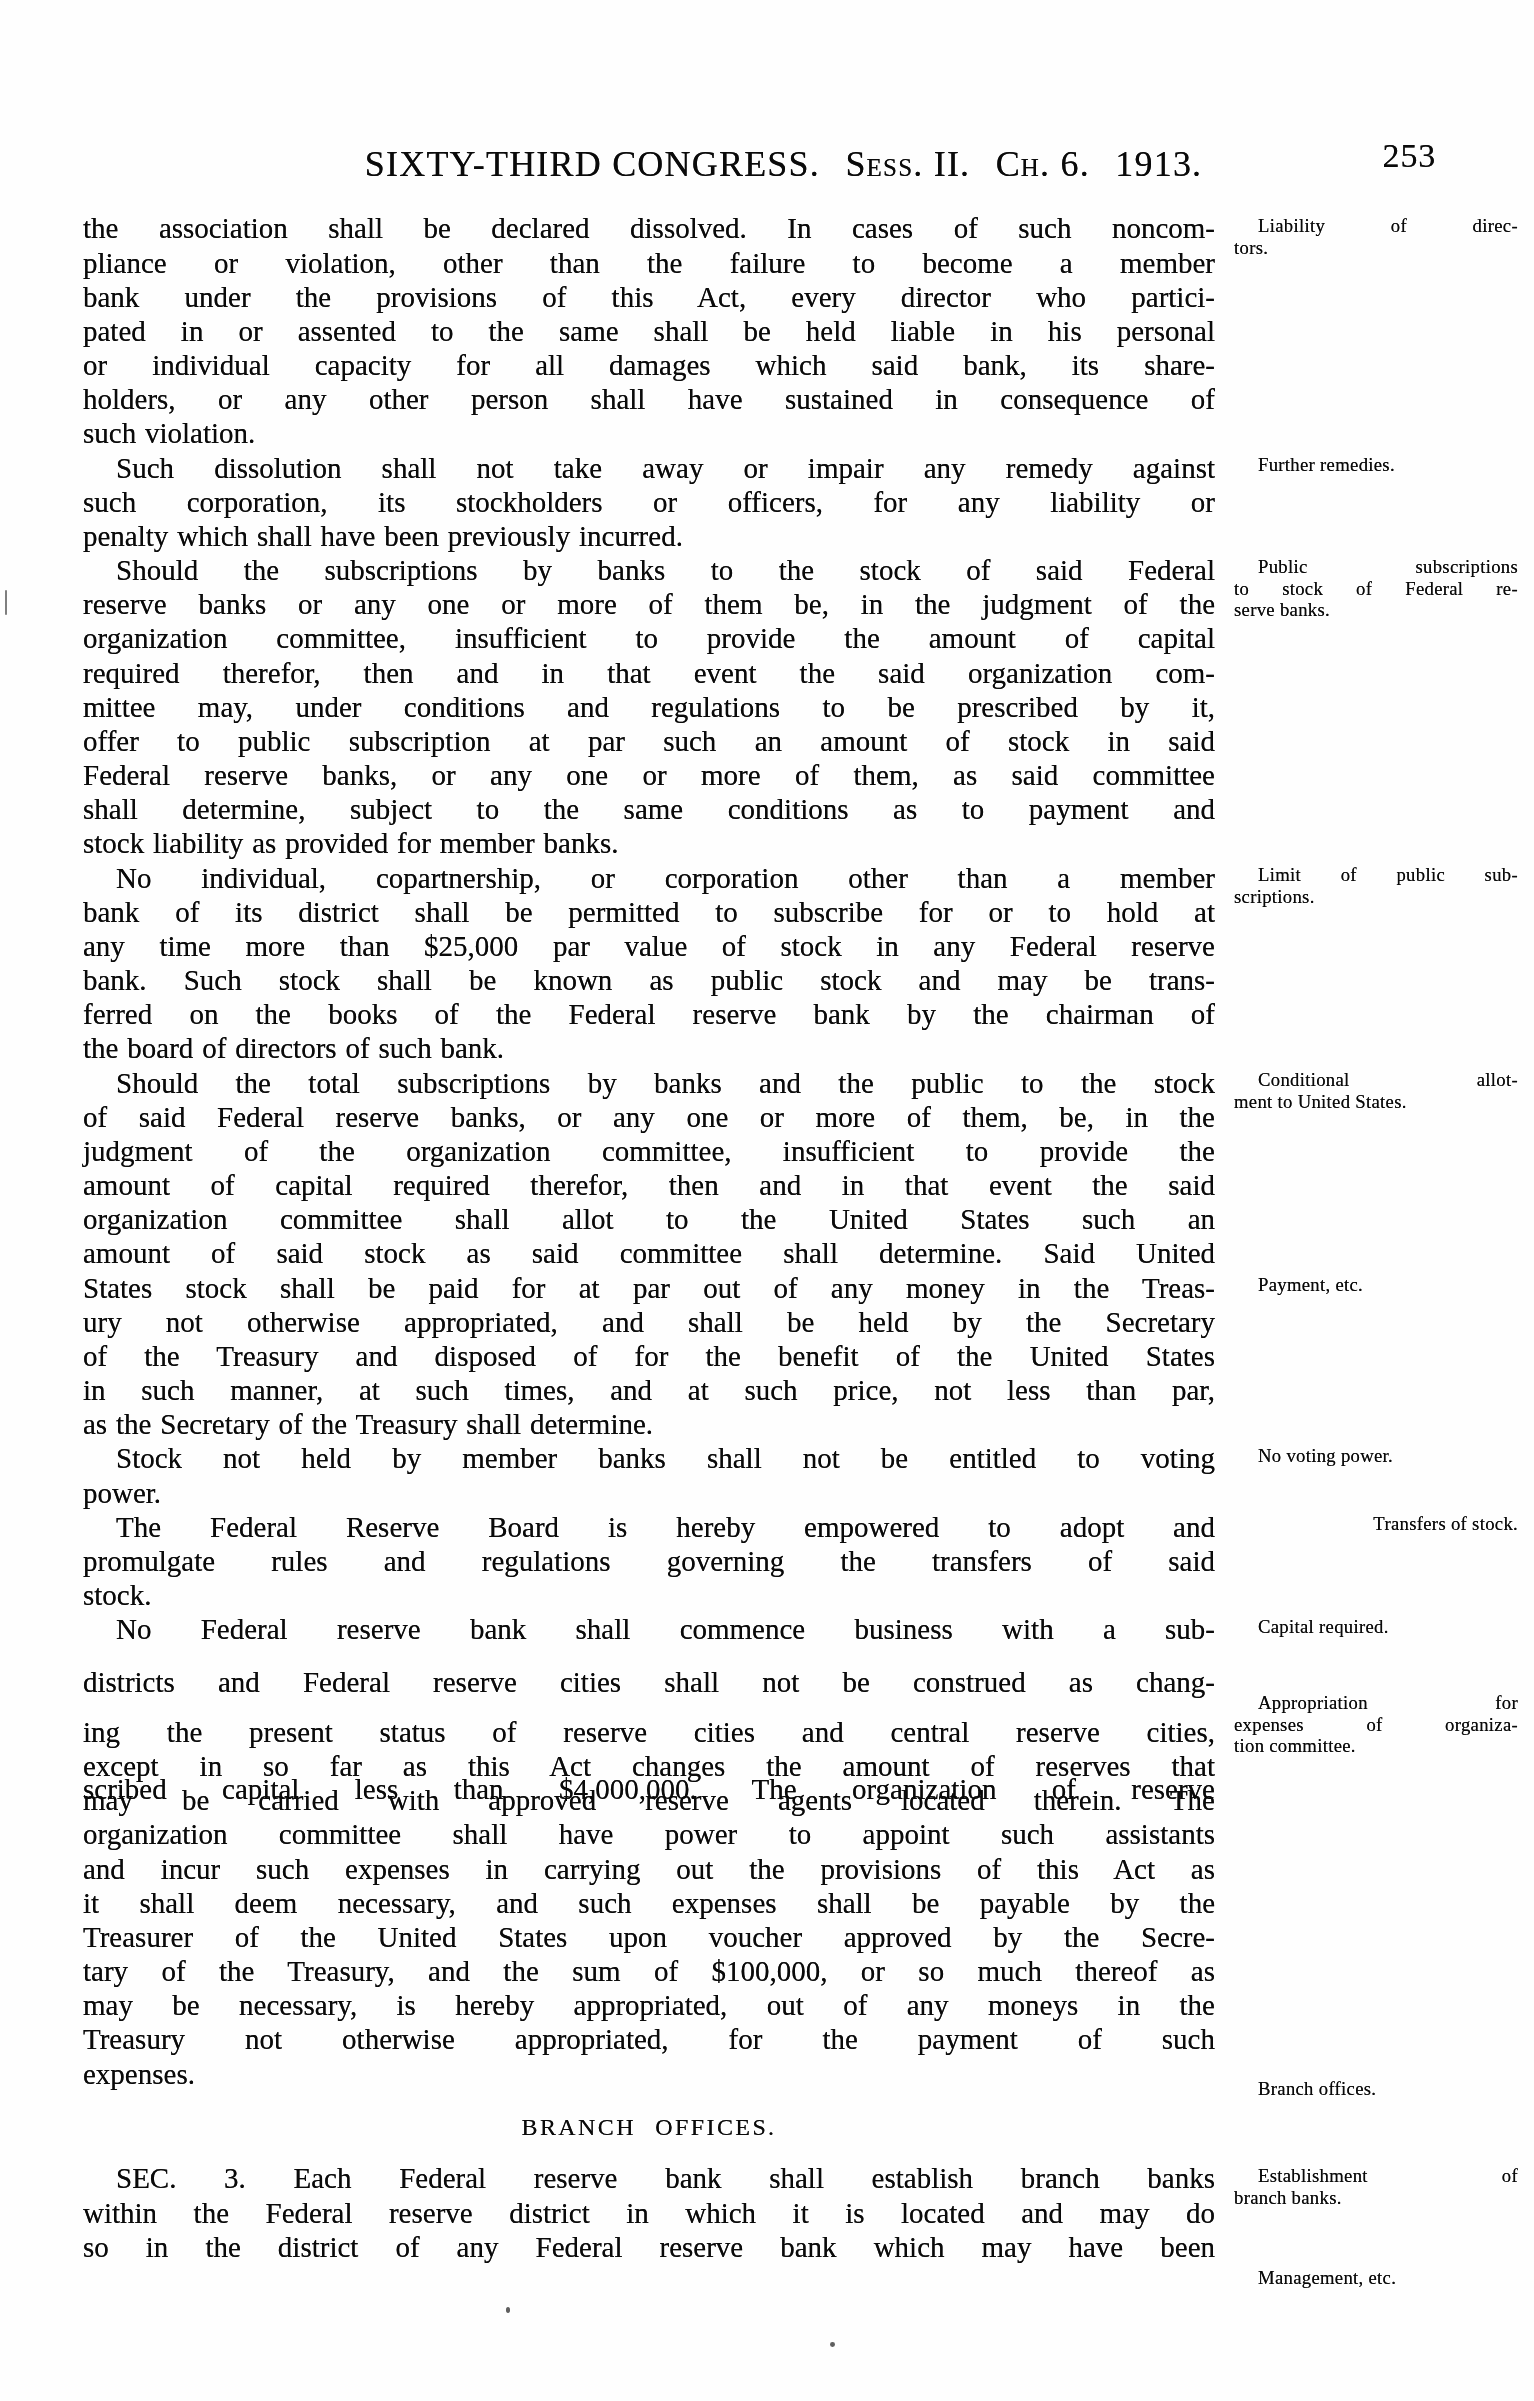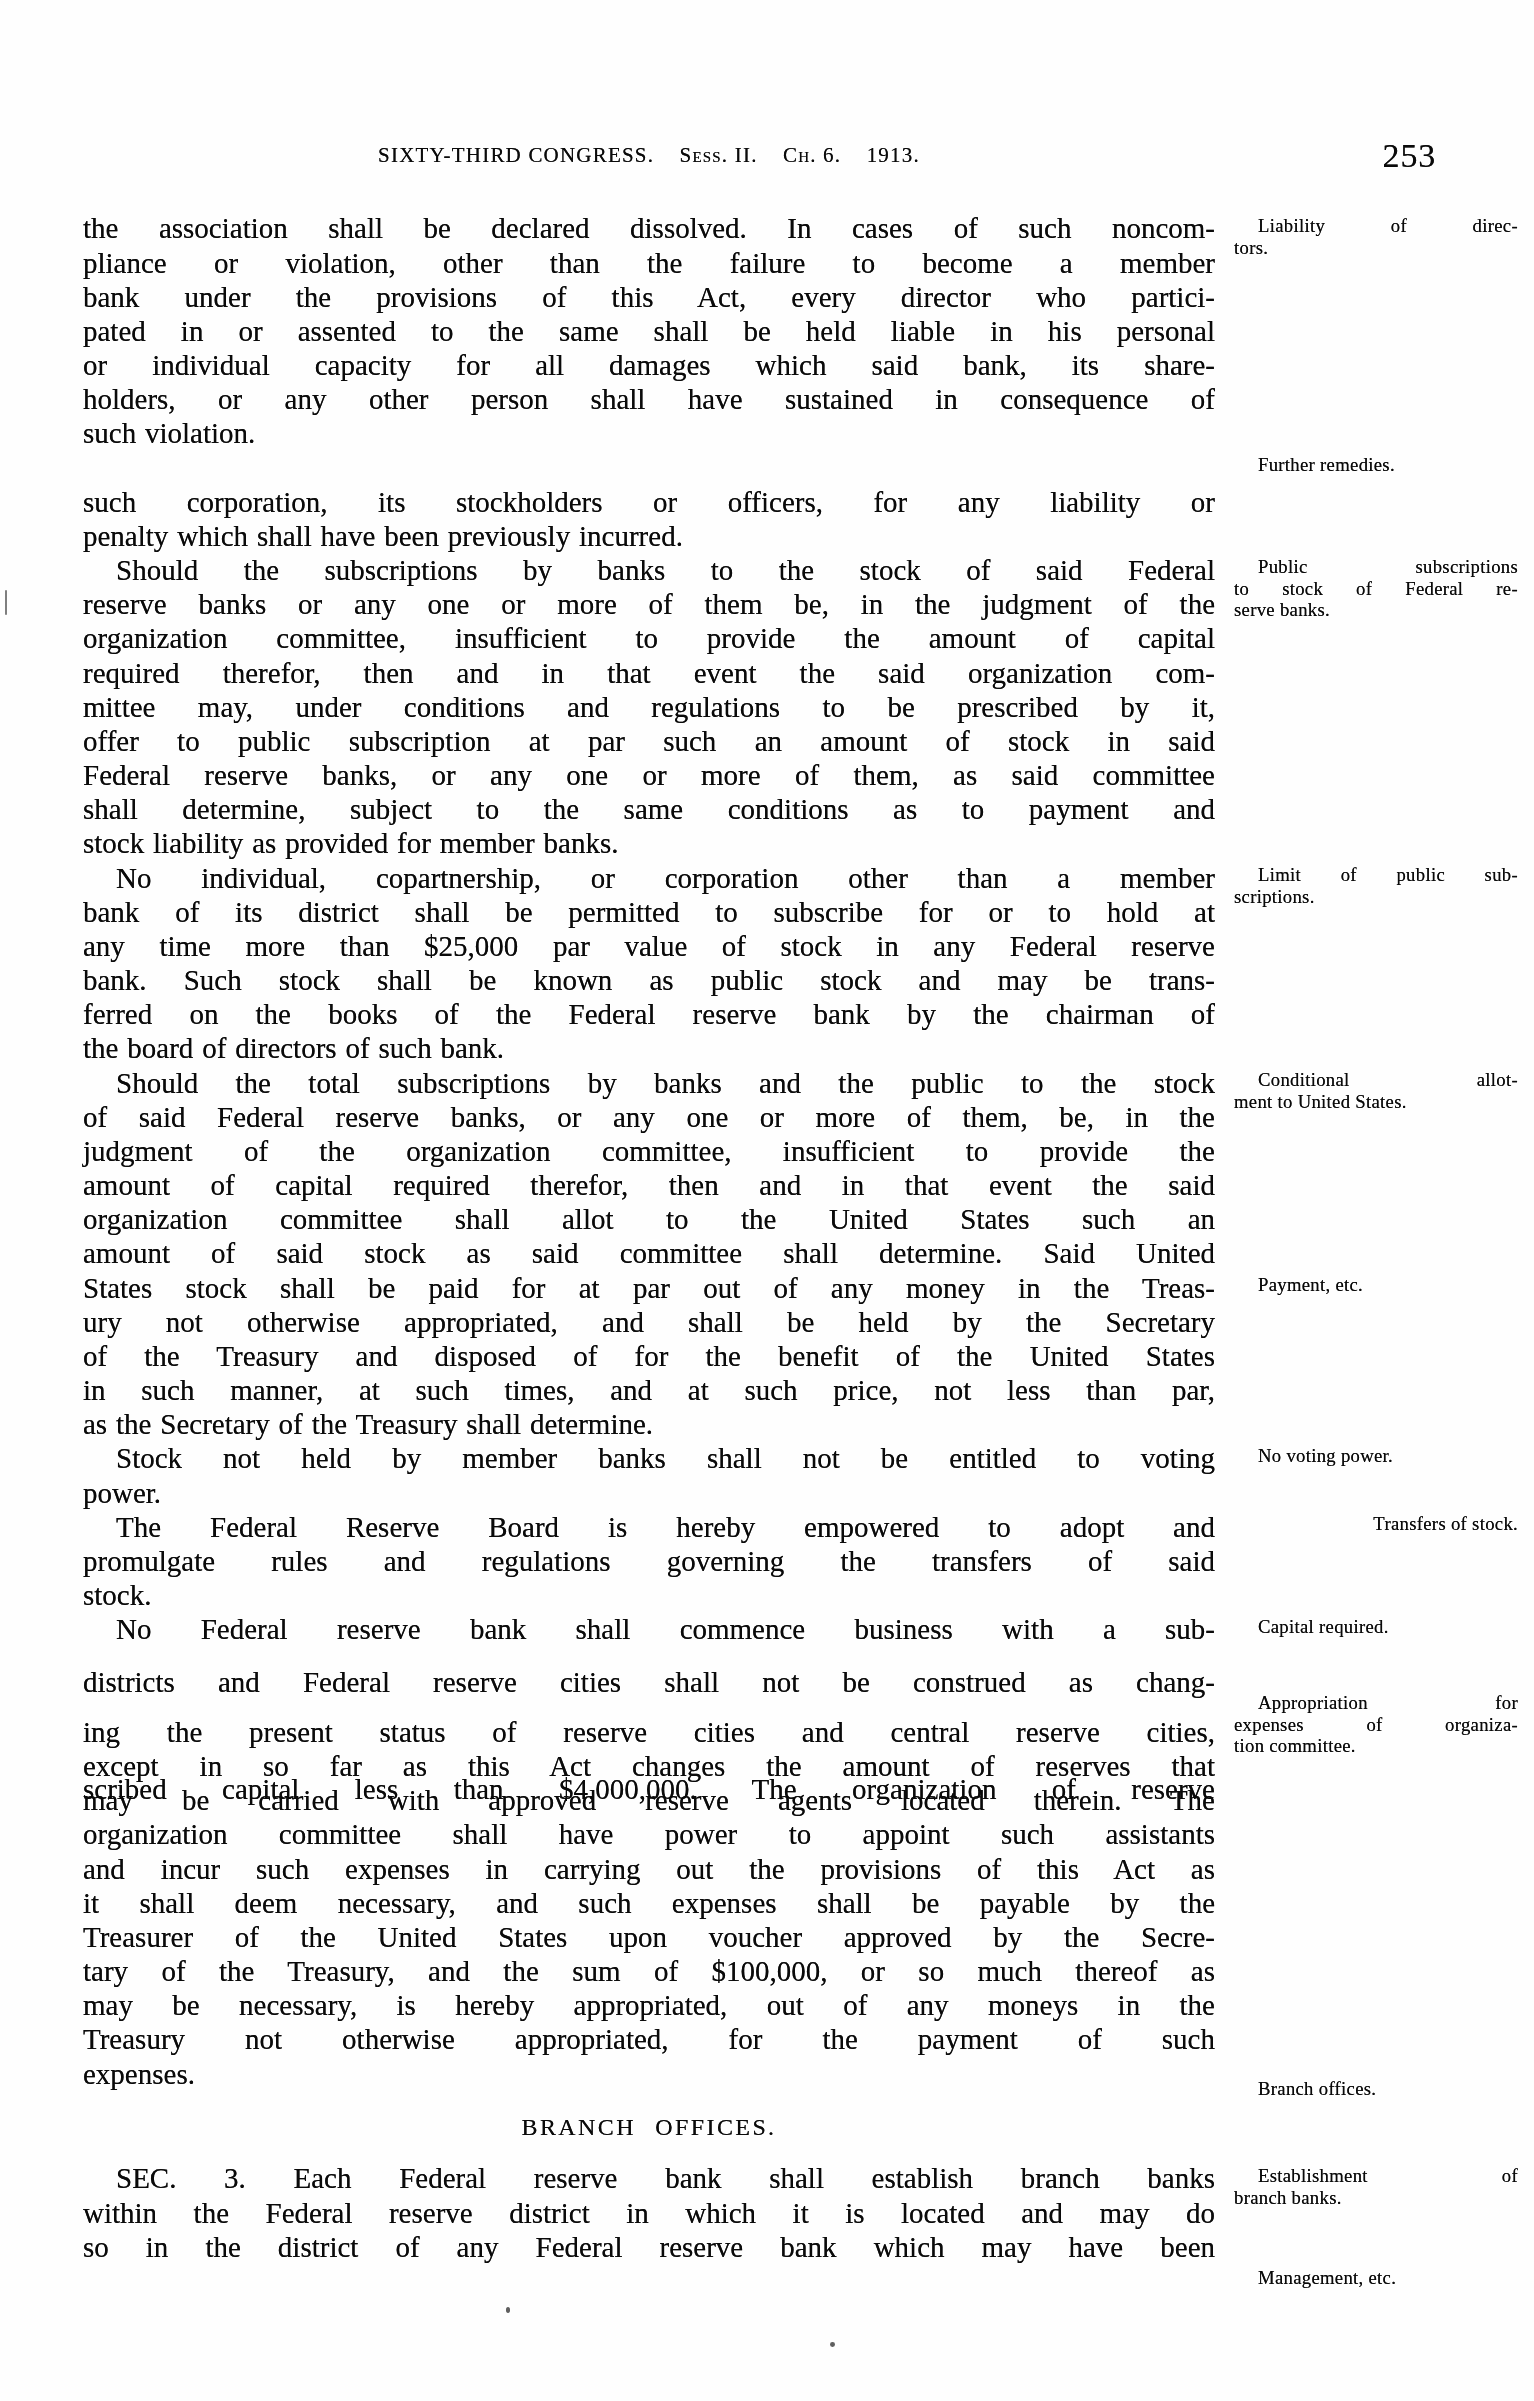--- a/index.html
+++ b/index.html
@@ -7,21 +7,21 @@
   .page{
     position:relative; width:1534px; height:2401px;
     background:#fefefe; overflow:hidden;
     font-family:"Liberation Serif","DejaVu Serif",serif;
     color:#0a0a0a;
   }
   .ink{ text-shadow:0 0 0.5px rgba(0,0,0,.75); }
   
   .running-header{
     position:absolute; left:83px; top:143px; width:1132px;
-    text-align:center; font-size:21px; letter-spacing:1.2px; white-space:nowrap;
+    text-align:right; font-size:36px; letter-spacing:1.2px; white-space:nowrap;
   }
   .hseg{ margin:0 12.7px; }
   .sc{ font-variant-caps:small-caps; }
   .page-number{
     position:absolute; top:137px; right:98px;
     font-size:34px; letter-spacing:0.8px;
   }
   
   .text-column{ position:absolute; left:83px; top:0; width:1132px; height:100%; }
   .margin-column{ position:absolute; left:1234px; top:0; width:284px; height:100%; }
@@ -63,20 +63,21 @@
   <div class="page-number">253</div>
 
   <div class="text-column">
       <div class="body-line just" style="top: 211px;">the association shall be declared dissolved. In cases of such noncom-</div>
       <div class="body-line just" style="top: 246px;">pliance or violation, other than the failure to become a member</div>
       <div class="body-line just" style="top: 280px;">bank under the provisions of this Act, every director who partici-</div>
       <div class="body-line just" style="top: 314px;">pated in or assented to the same shall be held liable in his personal</div>
       <div class="body-line just" style="top: 348px;">or individual capacity for all damages which said bank, its share-</div>
       <div class="body-line just" style="top: 382px;">holders, or any other person shall have sustained in consequence of</div>
       <div class="body-line" style="top: 416px;">such violation.</div>
+      <div class="body-line just ind" style="top: 451px;">Such dissolution shall not take away or impair any remedy against</div>
       <div class="body-line just" style="top: 485px;">such corporation, its stockholders or officers, for any liability or</div>
       <div class="body-line" style="top: 519px;">penalty which shall have been previously incurred.</div>
       <div class="body-line just ind" style="top: 553px;">Should the subscriptions by banks to the stock of said Federal</div>
       <div class="body-line just" style="top: 587px;">reserve banks or any one or more of them be, in the judgment of the</div>
       <div class="body-line just" style="top: 621px;">organization committee, insufficient to provide the amount of capital</div>
       <div class="body-line just" style="top: 656px;">required therefor, then and in that event the said organization com-</div>
       <div class="body-line just" style="top: 690px;">mittee may, under conditions and regulations to be prescribed by it,</div>
       <div class="body-line just" style="top: 724px;">offer to public subscription at par such an amount of stock in said</div>
       <div class="body-line just" style="top: 758px;">Federal reserve banks, or any one or more of them, as said committee</div>
       <div class="body-line just" style="top: 792px;">shall determine, subject to the same conditions as to payment and</div>

